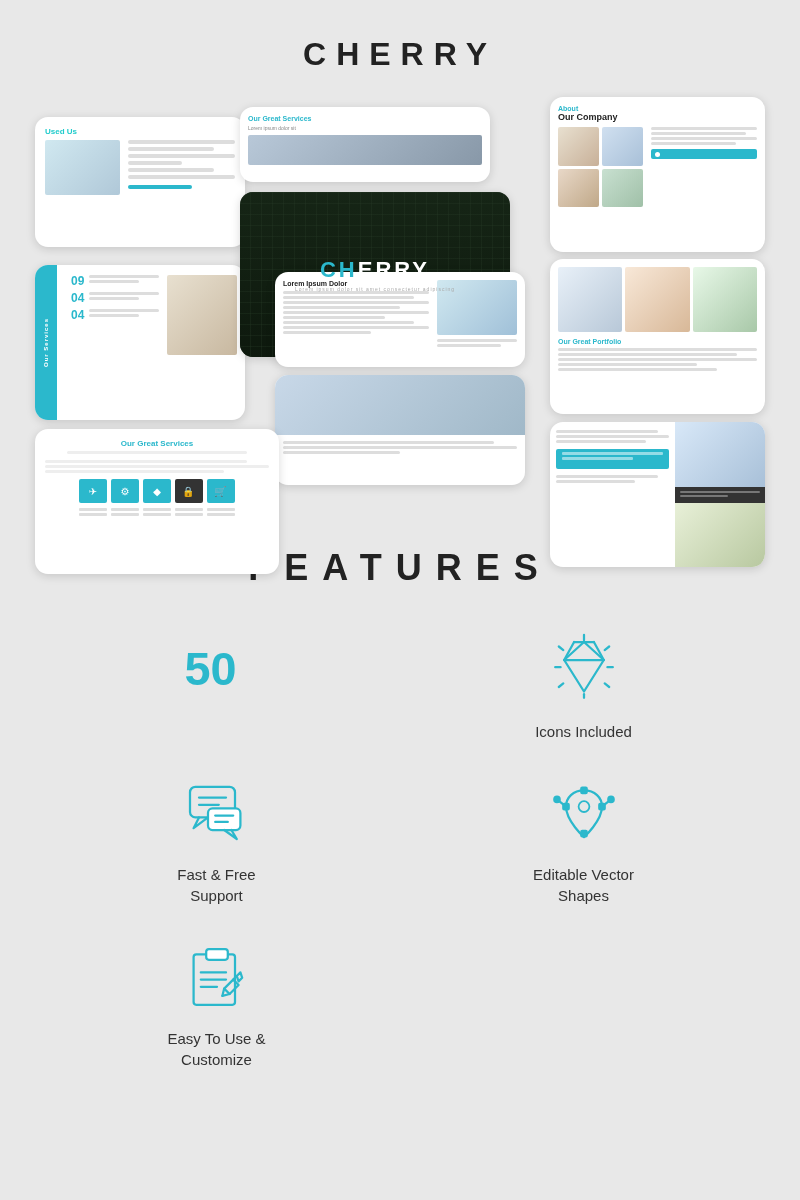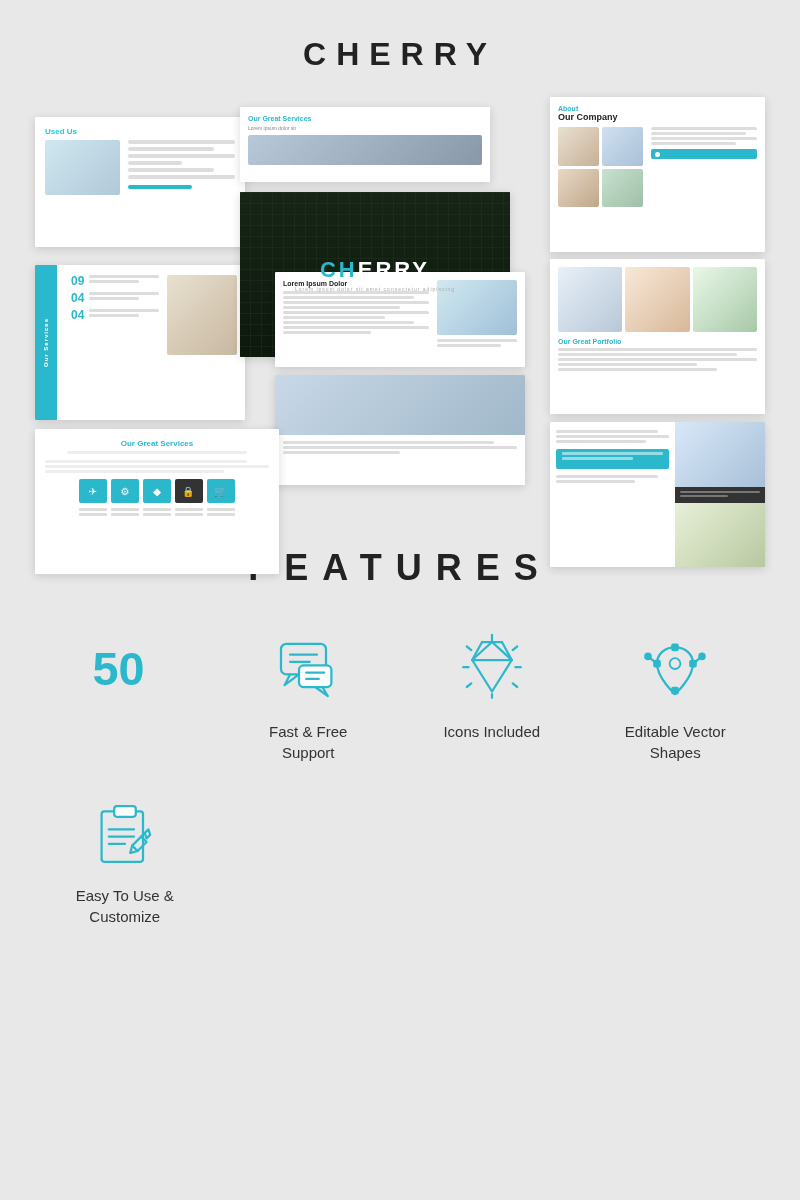--- a/index.html
+++ b/index.html
@@ -28,21 +28,21 @@
     .slides-preview {
       width: 730px;
       height: 420px;
       position: relative;
       margin-bottom: 30px;
     }
 
     .slide {
       position: absolute;
       background: #fff;
-      border-radius: 1px;
+      border-radius: 13px;
       overflow: hidden;
       box-shadow: 0 2px 10px rgba(0,0,0,0.15);
     }
 
     
     .slide-about-us {
       left: 0; top: 20px;
       width: 210px; height: 130px;
       padding: 10px;
     }
@@ -416,21 +416,21 @@
     }
     .features-title {
       letter-spacing: 14px;
       font-size: 36px;
       font-weight: 700;
       color: #222;
       margin-bottom: 40px;
     }
     .features-grid {
       display: grid;
-      grid-template-columns: repeat(4, 1fr);
+      grid-template-columns: repeat(2, 1fr);
       gap: 30px 4px;
       margin-bottom: 40px;
     }
     .feature-item {
       display: flex;
       flex-direction: column;
       align-items: center;
       gap: 12px;
     }
     .feature-icon {
@@ -660,39 +660,20 @@
         <svg viewBox="0 0 80 80" fill="none" xmlns="http://www.w3.org/2000/svg">
           <text x="4" y="58" font-size="52" font-weight="700" fill="#2bb8cc" font-family="Arial,sans-serif">50</text>
         </svg>
       </div>
     </div>
 
     <div class="feature-item">
       <div class="feature-icon">
         <svg viewBox="0 0 80 80" fill="none" xmlns="http://www.w3.org/2000/svg" stroke="#2bb8cc" stroke-width="2.5" stroke-linecap="round" stroke-linejoin="round">
 
-          <rect x="10" y="12" width="50" height="34" rx="6" stroke="#2bb8cc" stroke-width="2.5" fill="none"></rect>
-          <line x1="20" y1="24" x2="50" y2="24"></line>
-          <line x1="20" y1="32" x2="42" y2="32"></line>
-
-          <path d="M20 46 L14 58 L30 46" stroke="#2bb8cc" stroke-width="2.5" fill="none" stroke-linejoin="round"></path>
-
-          <rect x="30" y="36" width="36" height="24" rx="5" stroke="#2bb8cc" stroke-width="2.5" fill="white"></rect>
-          <line x1="38" y1="44" x2="58" y2="44"></line>
-          <line x1="38" y1="51" x2="52" y2="51"></line>
-          <path d="M56 60 L62 70 L48 60" stroke="#2bb8cc" stroke-width="2.5" fill="none"></path>
-        </svg>
-      </div>
-      <div class="feature-label">Fast &amp; Free<br>Support</div>
-    </div>
-
-    <div class="feature-item">
-      <div class="feature-icon">
-        <svg viewBox="0 0 80 80" fill="none" xmlns="http://www.w3.org/2000/svg" stroke="#2bb8cc" stroke-width="2.5" stroke-linecap="round" stroke-linejoin="round">
-
           <polygon points="40,10 62,30 40,65 18,30" stroke="#2bb8cc" stroke-width="2.5" fill="none"></polygon>
 
           <line x1="40" y1="2" x2="40" y2="8"></line>
           <line x1="68" y1="15" x2="63" y2="19"></line>
           <line x1="72" y1="38" x2="66" y2="38"></line>
           <line x1="68" y1="60" x2="63" y2="56"></line>
           <line x1="40" y1="72" x2="40" y2="68"></line>
           <line x1="12" y1="60" x2="17" y2="56"></line>
           <line x1="8" y1="38" x2="14" y2="38"></line>
           <line x1="12" y1="15" x2="17" y2="19"></line>
@@ -700,20 +681,39 @@
           <line x1="18" y1="30" x2="62" y2="30"></line>
           <line x1="29" y1="10" x2="18" y2="30" stroke="#2bb8cc" stroke-width="2.5"></line>
           <line x1="51" y1="10" x2="62" y2="30" stroke="#2bb8cc" stroke-width="2.5"></line>
           <line x1="29" y1="10" x2="40" y2="10" stroke="#2bb8cc" stroke-width="2.5"></line>
           <line x1="40" y1="10" x2="51" y2="10" stroke="#2bb8cc" stroke-width="2.5"></line>
         </svg>
       </div>
       <div class="feature-label">Icons Included</div>
     </div>
 
+    <div class="feature-item">
+      <div class="feature-icon">
+        <svg viewBox="0 0 80 80" fill="none" xmlns="http://www.w3.org/2000/svg" stroke="#2bb8cc" stroke-width="2.5" stroke-linecap="round" stroke-linejoin="round">
+
+          <rect x="10" y="12" width="50" height="34" rx="6" stroke="#2bb8cc" stroke-width="2.5" fill="none"></rect>
+          <line x1="20" y1="24" x2="50" y2="24"></line>
+          <line x1="20" y1="32" x2="42" y2="32"></line>
+
+          <path d="M20 46 L14 58 L30 46" stroke="#2bb8cc" stroke-width="2.5" fill="none" stroke-linejoin="round"></path>
+
+          <rect x="30" y="36" width="36" height="24" rx="5" stroke="#2bb8cc" stroke-width="2.5" fill="white"></rect>
+          <line x1="38" y1="44" x2="58" y2="44"></line>
+          <line x1="38" y1="51" x2="52" y2="51"></line>
+          <path d="M56 60 L62 70 L48 60" stroke="#2bb8cc" stroke-width="2.5" fill="none"></path>
+        </svg>
+      </div>
+      <div class="feature-label">Fast &amp; Free<br>Support</div>
+    </div>
+
 
 
 
     <div class="feature-item">
       <div class="feature-icon">
         <svg viewBox="0 0 80 80" fill="none" xmlns="http://www.w3.org/2000/svg" stroke="#2bb8cc" stroke-width="2.5" stroke-linecap="round" stroke-linejoin="round">
 
           <path d="M40 68 C40 68 20 50 20 34 C20 24 28 16 40 16 C52 16 60 24 60 34 C60 50 40 68 40 68Z" stroke="#2bb8cc" stroke-width="2.5" fill="none"></path>
 
           <line x1="20" y1="34" x2="10" y2="26"></line>

